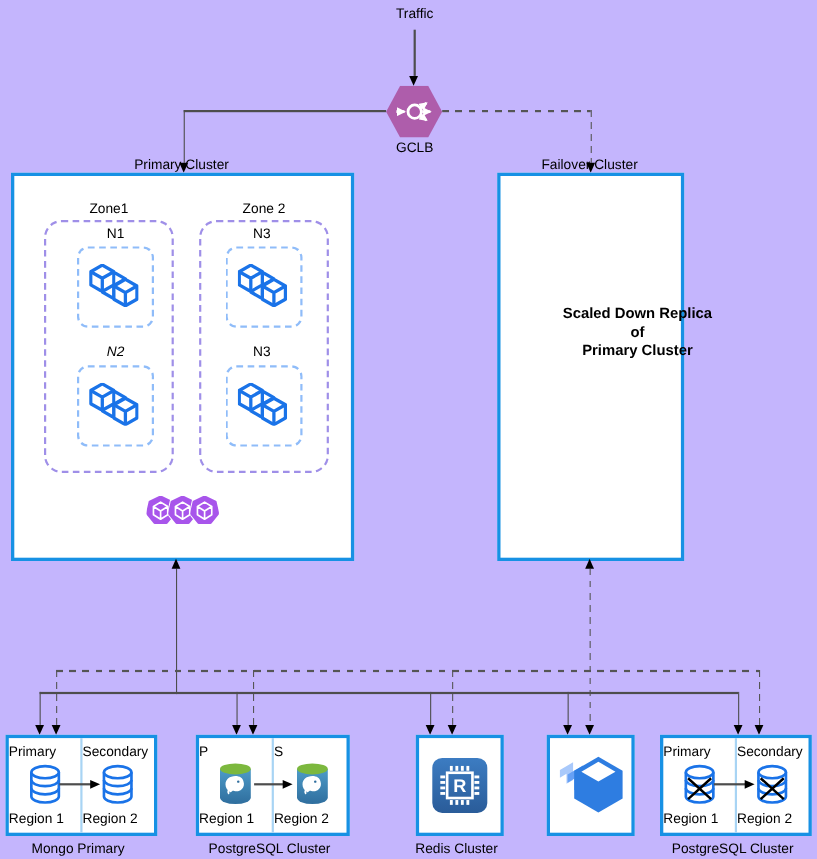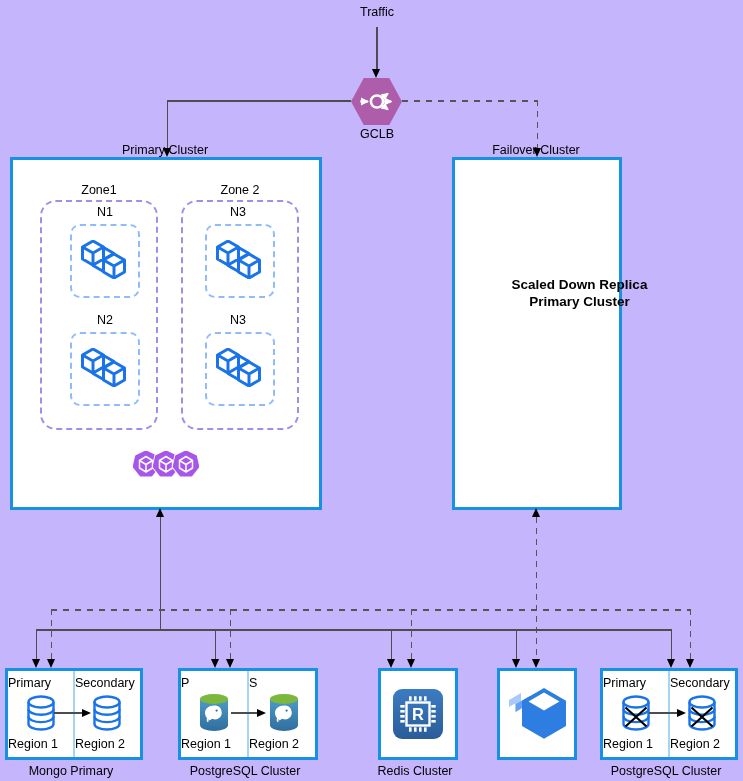--- a/index.html
+++ b/index.html
@@ -104,21 +104,21 @@
   <div class="zone" style="left:40px;top:200px;width:114px;height:226px;"></div>
   <div class="lbl" style="left:190px;top:183px;width:100px;">Zone 2</div>
   <div class="zone" style="left:181px;top:200px;width:114px;height:226px;"></div>
 
   <div class="lbl" style="left:55px;top:205px;width:100px;">N1</div>
   <div class="node" style="left:70px;top:224px;width:66px;height:70px;"></div>
   <svg class="abs" style="left:81px;top:240px;" width="46" height="40">
       <use href="#sym-gke"></use>
     </svg>
 
-  <div class="lbl" style="left:55px;top:313px;width:100px;">N2</div>
+  <div class="lbl" style="left:55px;top:313px;width:100px;font-style:italic;">N2</div>
   <div class="node" style="left:70px;top:332px;width:66px;height:70px;"></div>
   <svg class="abs" style="left:81px;top:348px;" width="46" height="40">
       <use href="#sym-gke"></use>
     </svg>
 
   <div class="lbl" style="left:188px;top:205px;width:100px;">N3</div>
   <div class="node" style="left:205px;top:224px;width:66px;height:70px;"></div>
   <svg class="abs" style="left:216px;top:240px;" width="46" height="40">
       <use href="#sym-gke"></use>
     </svg>
@@ -132,20 +132,21 @@
   <svg class="abs" style="left:133px;top:449px;" width="68" height="30" viewBox="0 0 68 30">
     <use href="#sym-pod" x="0" y="2" width="26" height="26"></use>
     <use href="#sym-pod" x="20" y="2" width="26" height="26"></use>
     <use href="#sym-pod" x="40" y="2" width="26" height="26"></use>
   </svg>
 
   <div class="lbl" style="left:461px;top:143px;width:150px;">Failover Cluster</div>
   <div class="cluster" style="left:452px;top:157px;width:164px;height:347px;"></div>
   <div class="failtext" style="left:455px;top:276px;width:161px;">
     <div>Scaled Down Replica</div>
+    <div>of</div>
     <div>Primary Cluster</div>
   </div>
 
   <div class="vline" style="left:159.5px;top:517px;height:114px;"></div>
   <div class="ah-up" style="left:155.5px;top:508px;"></div>
 
   <div class="vdash" style="left:535.5px;top:517px;height:142px;"></div>
   <div class="ah-up" style="left:531.5px;top:508px;"></div>
   <div class="ah-down" style="left:531.5px;top:659px;"></div>
 

